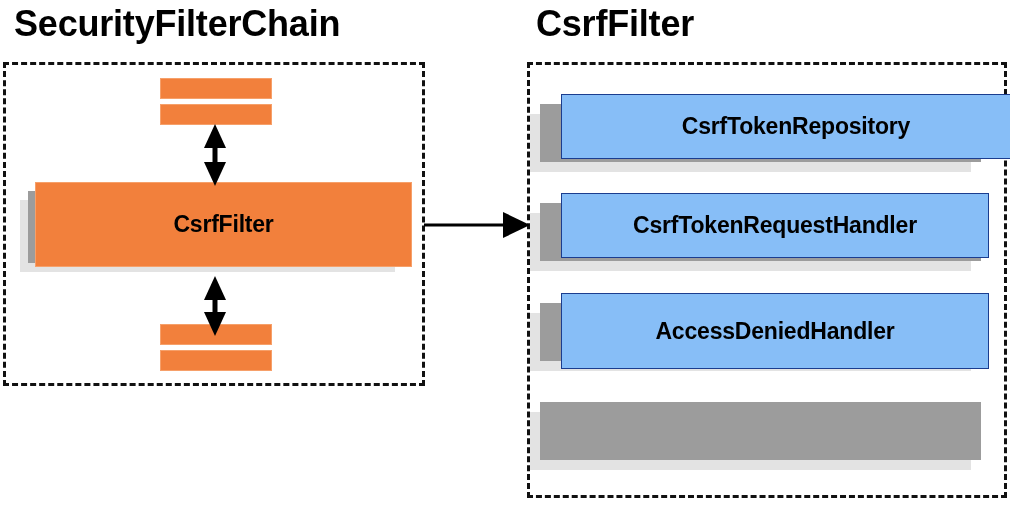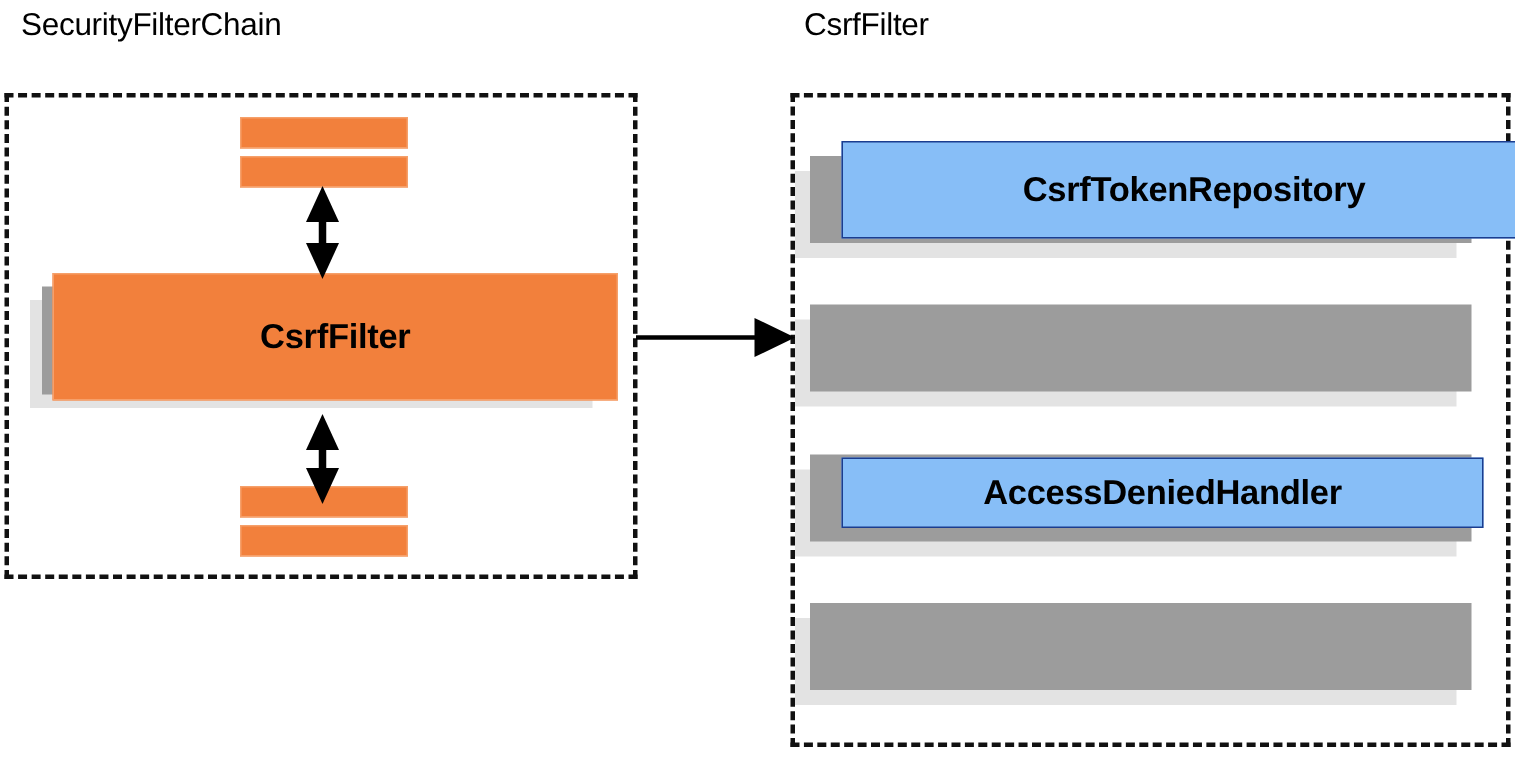--- a/index.html
+++ b/index.html
@@ -14,22 +14,22 @@
     position: relative;
     width: 1010px;
     height: 505px;
     background: #ffffff;
     overflow: hidden;
   }
 
   
   .panel-title {
     position: absolute;
-    font-size: 21px;
-    font-weight: normal;
+    font-size: 36px;
+    font-weight: bold;
     color: #000000;
     letter-spacing: -0.2px;
     white-space: nowrap;
     line-height: 1;
   }
   #title-left  { left: 14px;  top: 6px; }
   #title-right { left: 536px; top: 6px; }
 
   
   .dashed-box {
@@ -127,26 +127,29 @@
     <div class="sh-light" style="left:0px; top:20px; width:441px; height:58px;"></div>
     <div class="sh-dark" style="left:10px; top:10px; width:441px; height:58px;"></div>
     <div class="face blue-face" style="left:31px; top:0px; width:470px; height:65px;">
       <div class="card-label">CsrfTokenRepository</div>
     </div>
   </div>
 
   <div class="card" style="left:530px; top:193px; width:462px; height:96px;">
     <div class="sh-light" style="left:0px; top:20px; width:441px; height:58px;"></div>
     <div class="sh-dark" style="left:10px; top:10px; width:441px; height:58px;"></div>
+    <div class="face blue-face" style="left:31px; top:0px; width:428px; height:65px;">
+      <div class="card-label">CsrfTokenRequestHandler</div>
+    </div>
   </div>
 
   <div class="card" style="left:530px; top:293px; width:462px; height:96px;">
     <div class="sh-light" style="left:0px; top:20px; width:441px; height:58px;"></div>
     <div class="sh-dark" style="left:10px; top:10px; width:441px; height:58px;"></div>
-    <div class="face blue-face" style="left:31px; top:12px; width:428px; height:47px;">
+    <div class="face blue-face" style="left:31px; top:0px; width:428px; height:76px;">
       <div class="card-label">AccessDeniedHandler</div>
     </div>
   </div>
 
   <div class="card" style="left:530px; top:392px; width:462px; height:96px;">
     <div class="sh-light" style="left:0px; top:20px; width:441px; height:58px;"></div>
     <div class="sh-dark" style="left:10px; top:10px; width:441px; height:58px;"></div>
   </div>
 
   <svg id="arrow-layer" viewBox="0 0 1010 505" width="1010" height="505">

